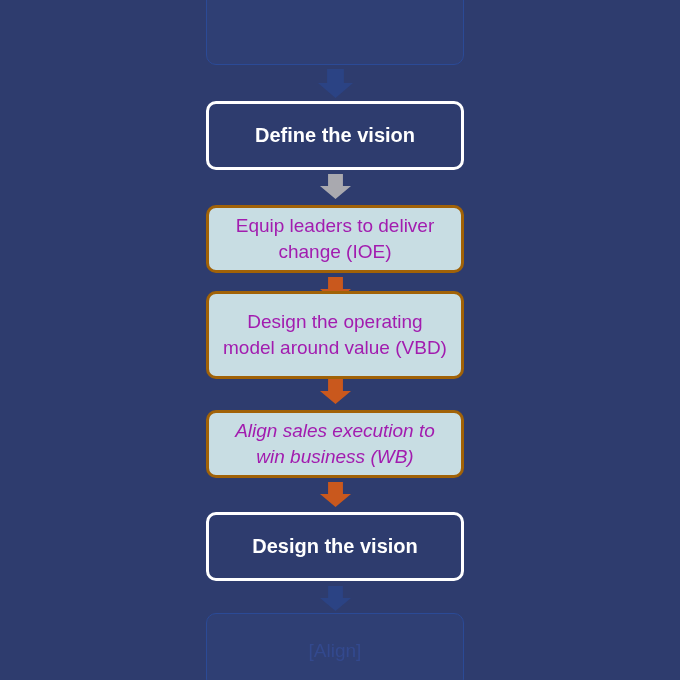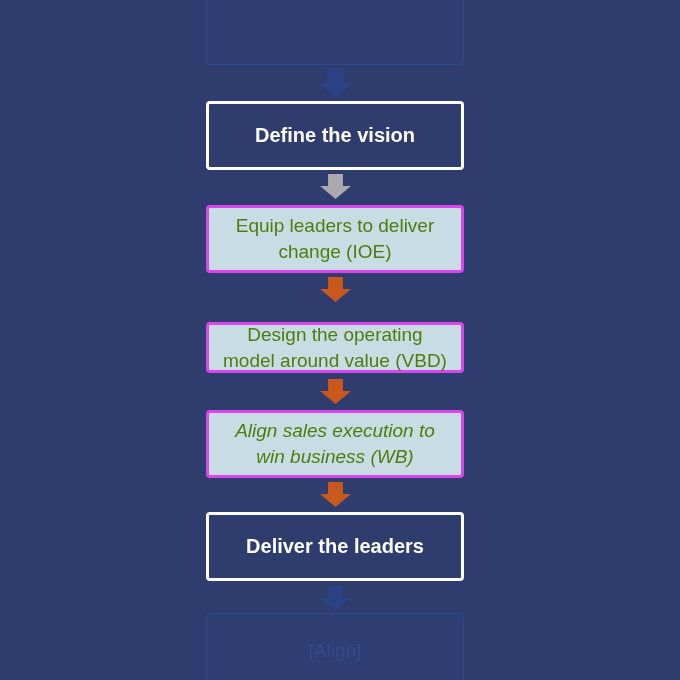--- a/index.html
+++ b/index.html
@@ -10,35 +10,35 @@
     background:#2e3c6e;
     overflow:hidden;
   }
   .node{
     position:absolute;
     left:206px;
     width:258px;
     box-sizing:border-box;
     display:flex;align-items:center;justify-content:center;
     text-align:center;
-    border-radius:4px;
+    border-radius:10px;
     white-space:pre-line;
     line-height:1.35;
   }
   .node.dark{
     background:#2e3c6e;
     border:3px solid #ffffff;
     color:#ffffff;
     font-weight:700;
     font-size:20px;
   }
   .node.light{
     background:#c8dde3;
-    border:3px solid #d946ef;
-    color:#4d7c0f;
+    border:3px solid #a16207;
+    color:#a21caf;
     font-weight:400;
     font-size:19px;
     padding:0 12px;
   }
   .node.placeholder{
     background:#2f3f74;
     border:1.5px solid #2b4a96;
     color:#33498e;
     font-weight:400;
     font-size:19px;
@@ -52,21 +52,21 @@
   .arrow.blue{background:#2b4384;}
   .arrow.gray{background:#a9a9af;}
   .arrow.orange{background:#c9581d;}
 
   #pos-placeholder-top{top:-40px;height:105px;}
   #pos-arrow-1{top:69px;}
   #pos-define{top:101px;height:69px;}
   #pos-arrow-2{top:174px;}
   #pos-equip{top:205px;height:68px;}
   #pos-arrow-3{top:277px;}
-  #pos-design{top:322px;height:51px;}
+  #pos-design{top:291px;height:88px;}
   #pos-arrow-4{top:379px;}
   #pos-align{top:410px;height:68px;font-style:italic;}
   #pos-arrow-5{top:482px;}
   #pos-deliver{top:512px;height:69px;}
   #pos-arrow-6{top:586px;}
   #pos-placeholder-bottom{top:613px;height:76px;}
 </style>
 </head>
 <body>
 
@@ -99,21 +99,21 @@
   <div id="pos-arrow-4" class="arrow small orange"></div>
 
   <div id="pos-align" class="node light">
     <span>Align sales execution to
 win business (WB)</span>
   </div>
 
   <div id="pos-arrow-5" class="arrow small orange"></div>
 
   <div id="pos-deliver" class="node dark">
-    <span>Deliver the leaders</span>
+    <span>Design the vision</span>
   </div>
 
   <div id="pos-arrow-6" class="arrow small blue"></div>
 
   <div id="pos-placeholder-bottom" class="node placeholder">
     <span>[Align]</span>
   </div>
 
 </div>
 

